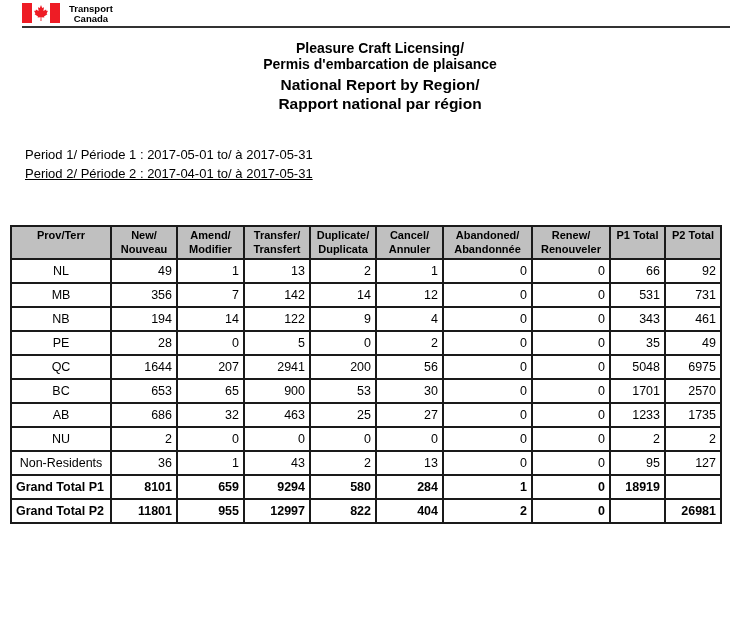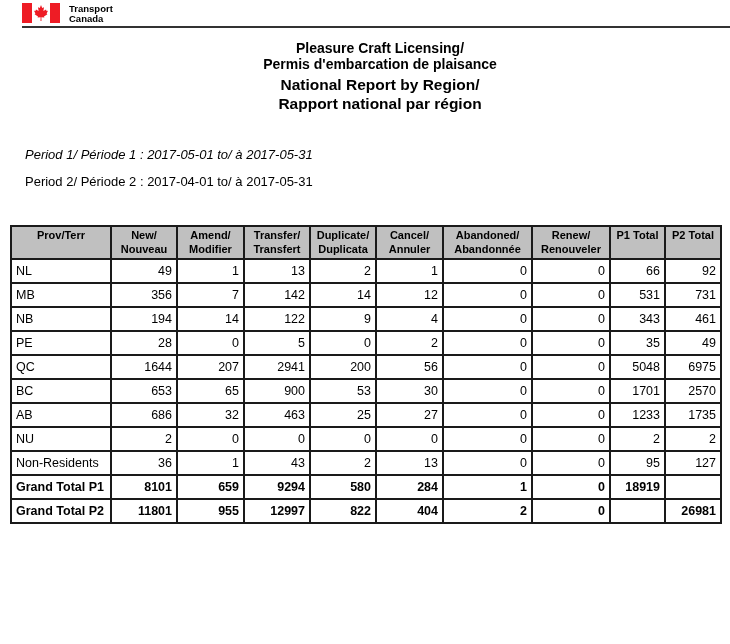--- a/index.html
+++ b/index.html
@@ -1,39 +1,39 @@
 <!DOCTYPE html>
 <html><head>
 <meta charset="utf-8">
 <style>
   html, body { margin: 0; padding: 0; background: #ffffff; }
   body { width: 730px; height: 644px; position: relative; overflow: hidden;
          font-family: "Liberation Sans", sans-serif; color: #000; }
-  .header { position: absolute; left: 22px; top: 3px; width: 576px; height: 24px; }
+  .header { position: absolute; left: 22px; top: 3px; width: 576px; height: 24px; text-align: center; }
   .flag { position: absolute; left: 0; top: 0; width: 38px; height: 20px; background: #fff; }
   .flag .bar-l { position: absolute; left: 0; top: 0; width: 10px; height: 20px; background: #ee1c25; }
   .flag .bar-r { position: absolute; right: 0; top: 0; width: 10px; height: 20px; background: #ee1c25; }
   .flag .leaf { position: absolute; left: 12px; top: 2px; width: 14px; height: 16px; }
   .brand { position: absolute; left: 47px; top: 1px; font-size: 9.5px; font-weight: bold; line-height: 10px; }
   .rule { position: absolute; left: 0; top: 23px; width: 708px; height: 2px; background: #333; }
 
   .titles { position: absolute; left: 0; top: 40px; width: 760px; text-align: center; font-weight: bold; }
   .titles .t1 { font-size: 14px; line-height: 16px; }
   .titles .t2 { font-size: 15.5px; line-height: 19px; margin-top: 3px; }
 
   .period { position: absolute; left: 25px; font-size: 13px; }
-  .p1 { top: 147px; font-style: italic; }
-  .p2 { top: 174px; }
+  .p1 { top: 147px; }
+  .p2 { top: 166px; text-decoration: underline; }
 
   table.report { position: absolute; left: 10px; top: 225px; border-collapse: collapse; font-size: 12.5px; }
   table.report th, table.report td { border: 2px solid #1a1a1a; padding: 0 4px; }
   table.report th { background: #c0c0c0; font-weight: bold; font-size: 11px; line-height: 14px;
                     height: 30px; vertical-align: top; padding-top: 1px; text-align: center; }
   table.report td { height: 22px; text-align: right; }
-  table.report td.prov { text-align: left; }
+  table.report td.prov { text-align: center; }
   tr.total td { font-weight: bold; }
   tr.total td.prov { text-align: left; margin-left: 14px; }
   col.c0 { width: 100px; } col.c1 { width: 66px; } col.c2 { width: 67px; } col.c3 { width: 66px; }
   col.c4 { width: 66px; } col.c5 { width: 67px; } col.c6 { width: 89px; } col.c7 { width: 78px; }
   col.c8 { width: 55px; } col.c9 { width: 56px; }
 </style>
 </head>
 <body>
 
 <div class="header">

